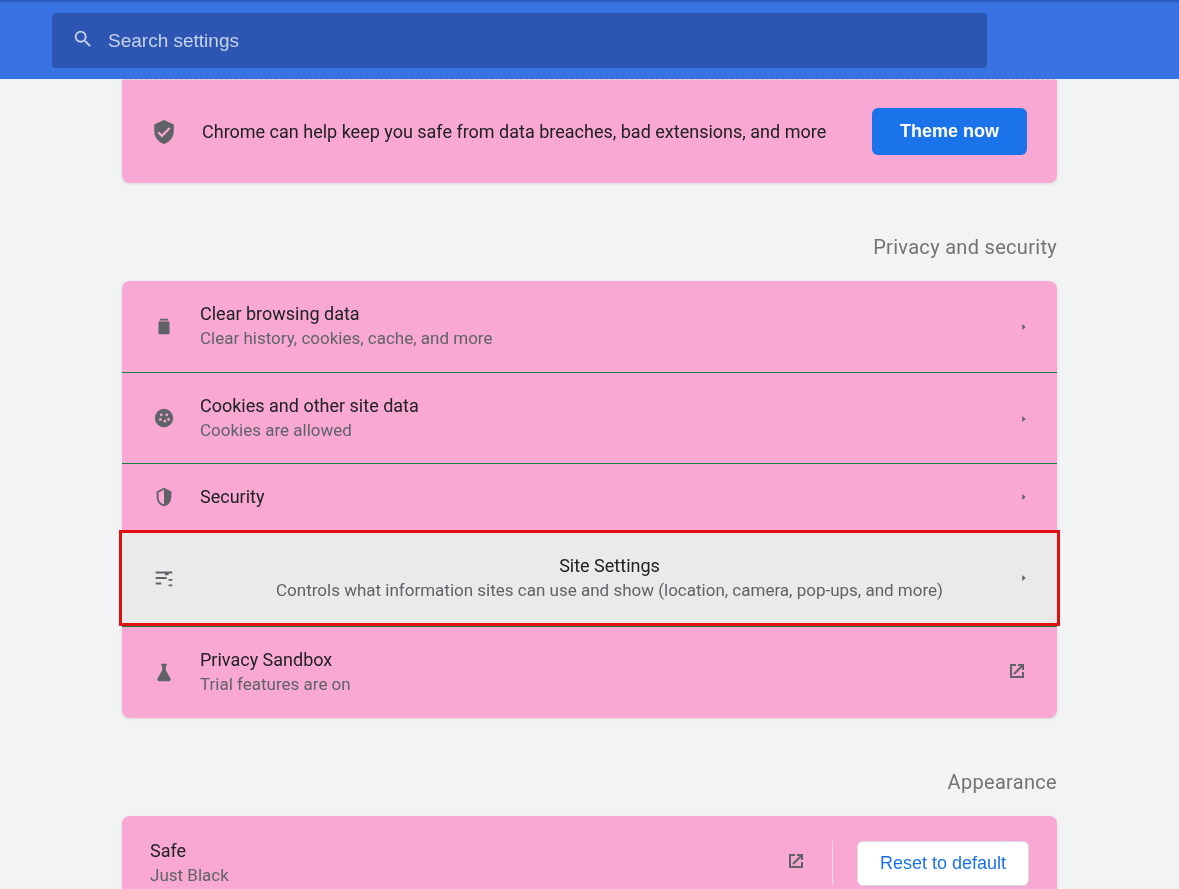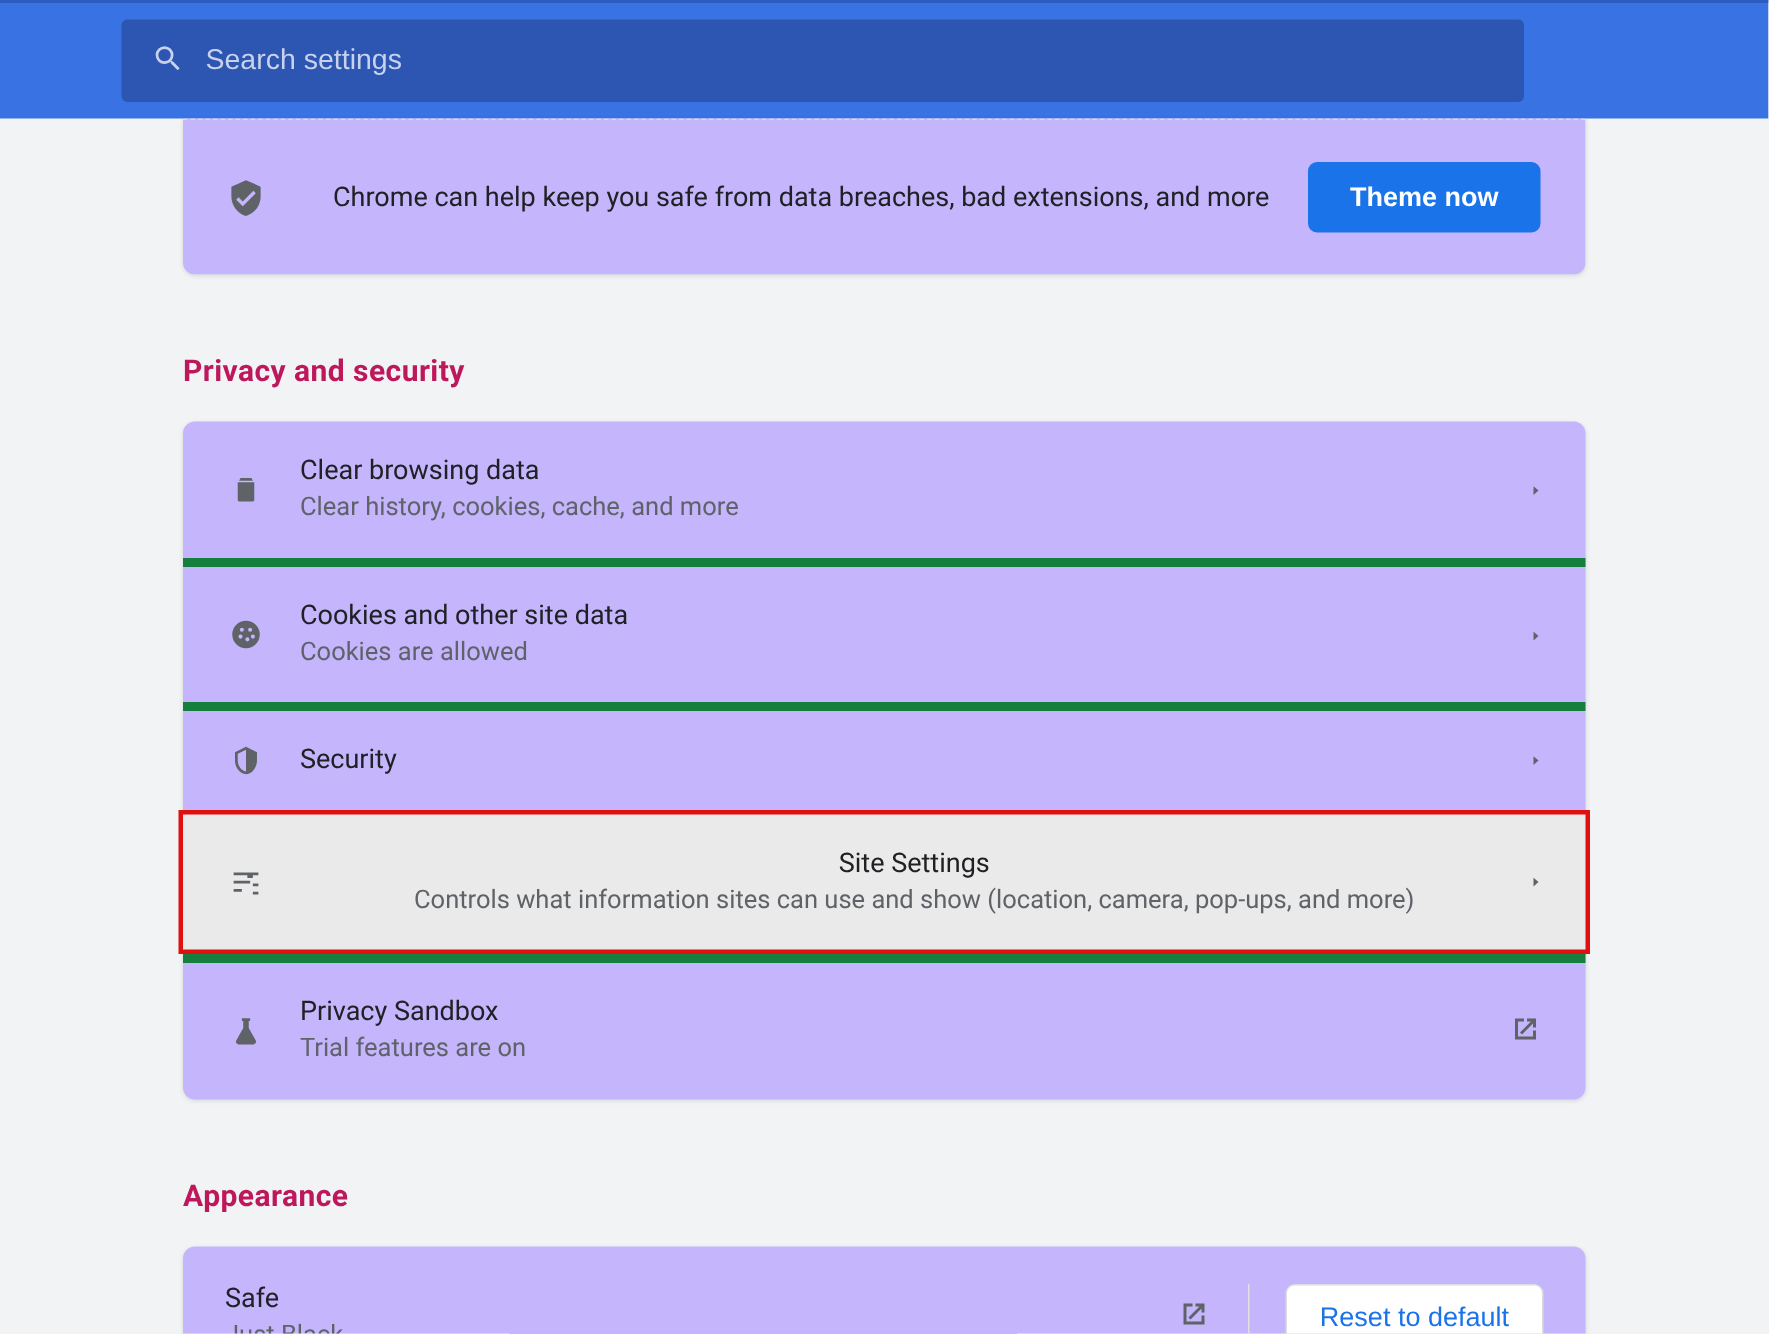--- a/index.html
+++ b/index.html
@@ -12,21 +12,21 @@
   }
   .topbar {
     background: #3872e3;
     height: 79px;
     border-top: 2px solid #2b5dc0;
     display: flex;
     align-items: center;
     padding: 0 0;
   }
   .search-wrap {
-    margin-left: 81px;
+    margin-left: 52px;
     width: 935px;
     height: 55px;
     background: #2c56b1;
     border-radius: 4px;
     display: flex;
     align-items: center;
     padding: 0 20px;
   }
   .search-wrap input {
     background: transparent;
@@ -39,26 +39,25 @@
   }
   .search-wrap input::placeholder { color: #c8d2ec; }
   .search-icon svg { fill: #c8d2ec; }
   .content {
     padding: 0 0;
     margin: 0 auto;
     width: 1179px;
     position: relative;
   }
   .card {
-    background: #c4b5fd;
+    background: #f9a8d4;
     border-radius: 8px;
     box-shadow: 0 1px 3px rgba(60,64,67,.15);
     margin: 0 auto;
     width: 935px;
-    gap: 20px;
   }
   .safety-card {
     margin-top: 0;
     border-top-left-radius: 0;
     border-top-right-radius: 0;
     border-top: 1px dashed #dcdcdc;
     padding: 28px 30px 28px 28px;
     display: flex;
     align-items: center;
     border-radius: 0 0 8px 8px;
@@ -76,29 +75,30 @@
     border-radius: 6px;
     padding: 13px 28px;
     font-size: 18px;
     font-weight: 600;
     cursor: pointer;
   }
   .section-title {
     width: 935px;
     margin: 52px auto 22px;
     font-size: 20px;
-    color: #be185d;
-    font-weight: 700;
+    color: #737373;
+    font-weight: 400;
     letter-spacing: 0.3px;
+    text-align: right;
   }
   .list-row {
     display: flex;
     align-items: center;
     padding: 20px 28px 20px 28px;
-    border-top: 6px solid #15803d;
+    border-top: 1px solid #15803d;
     cursor: pointer;
     position: relative;
   }
   .list-row:first-child { border-top: none; }
   .row-icon {
     width: 28px;
     display: flex;
     justify-content: center;
     align-items: center;
   }

